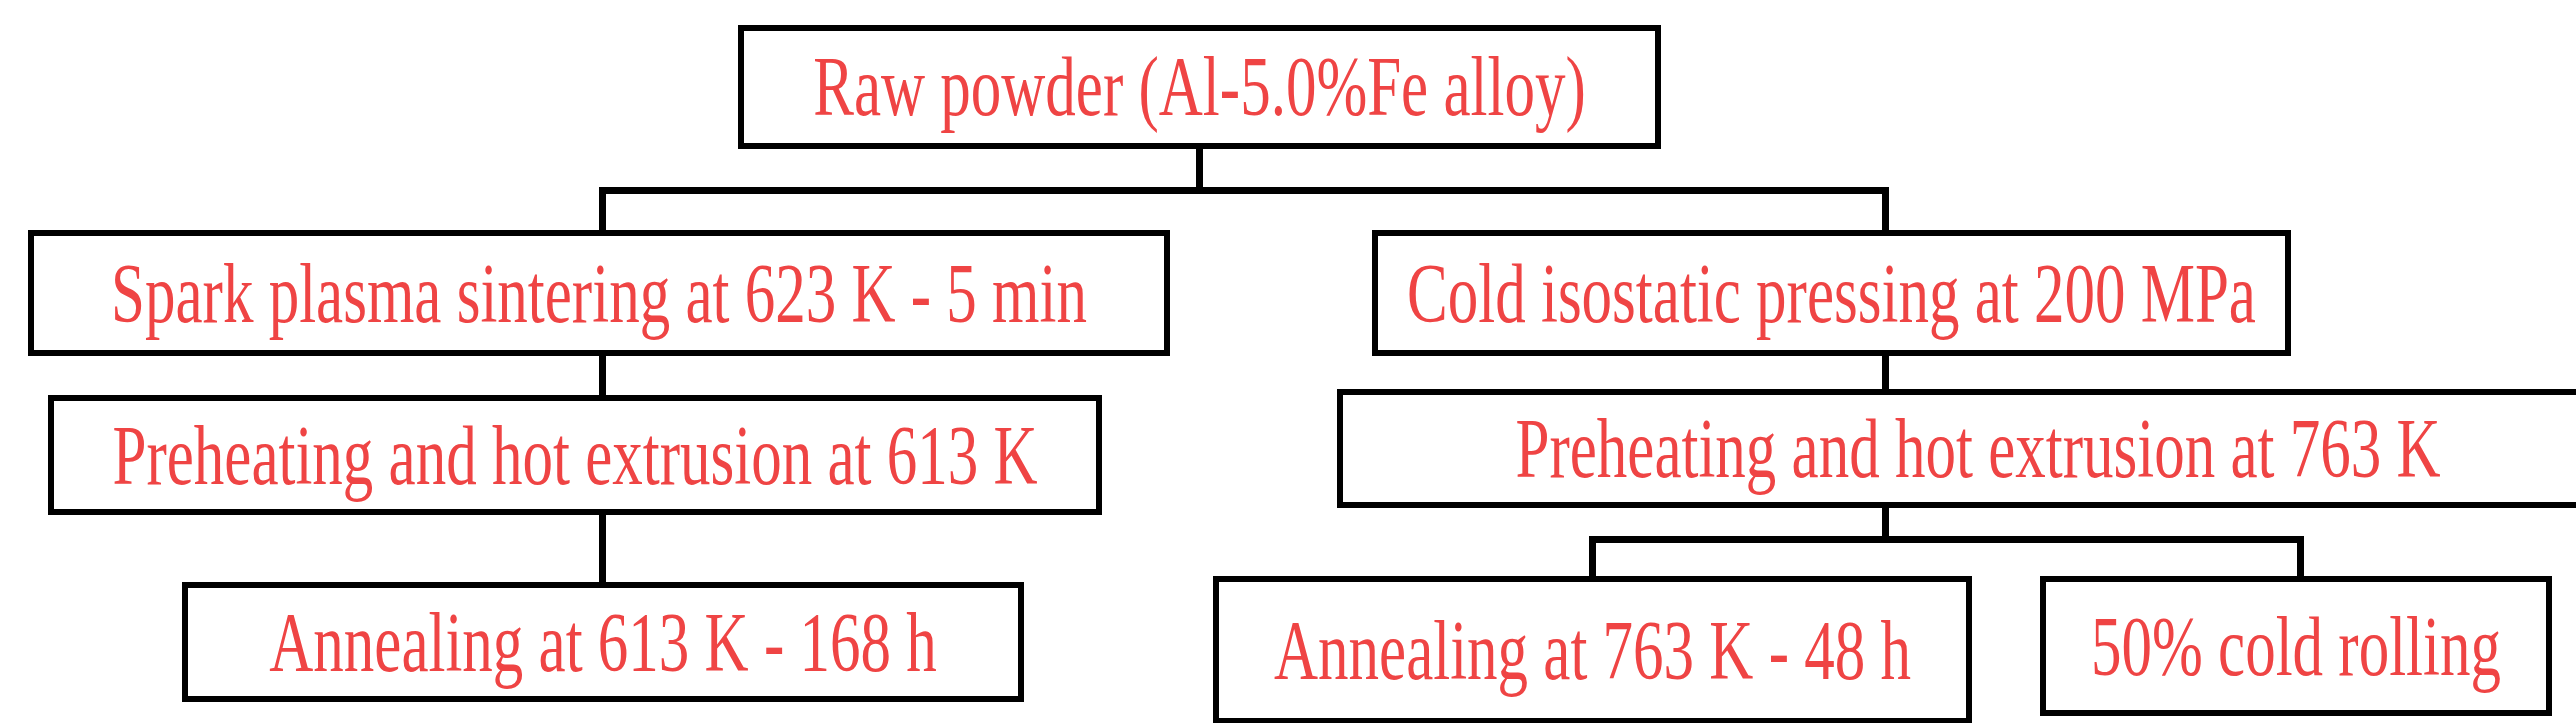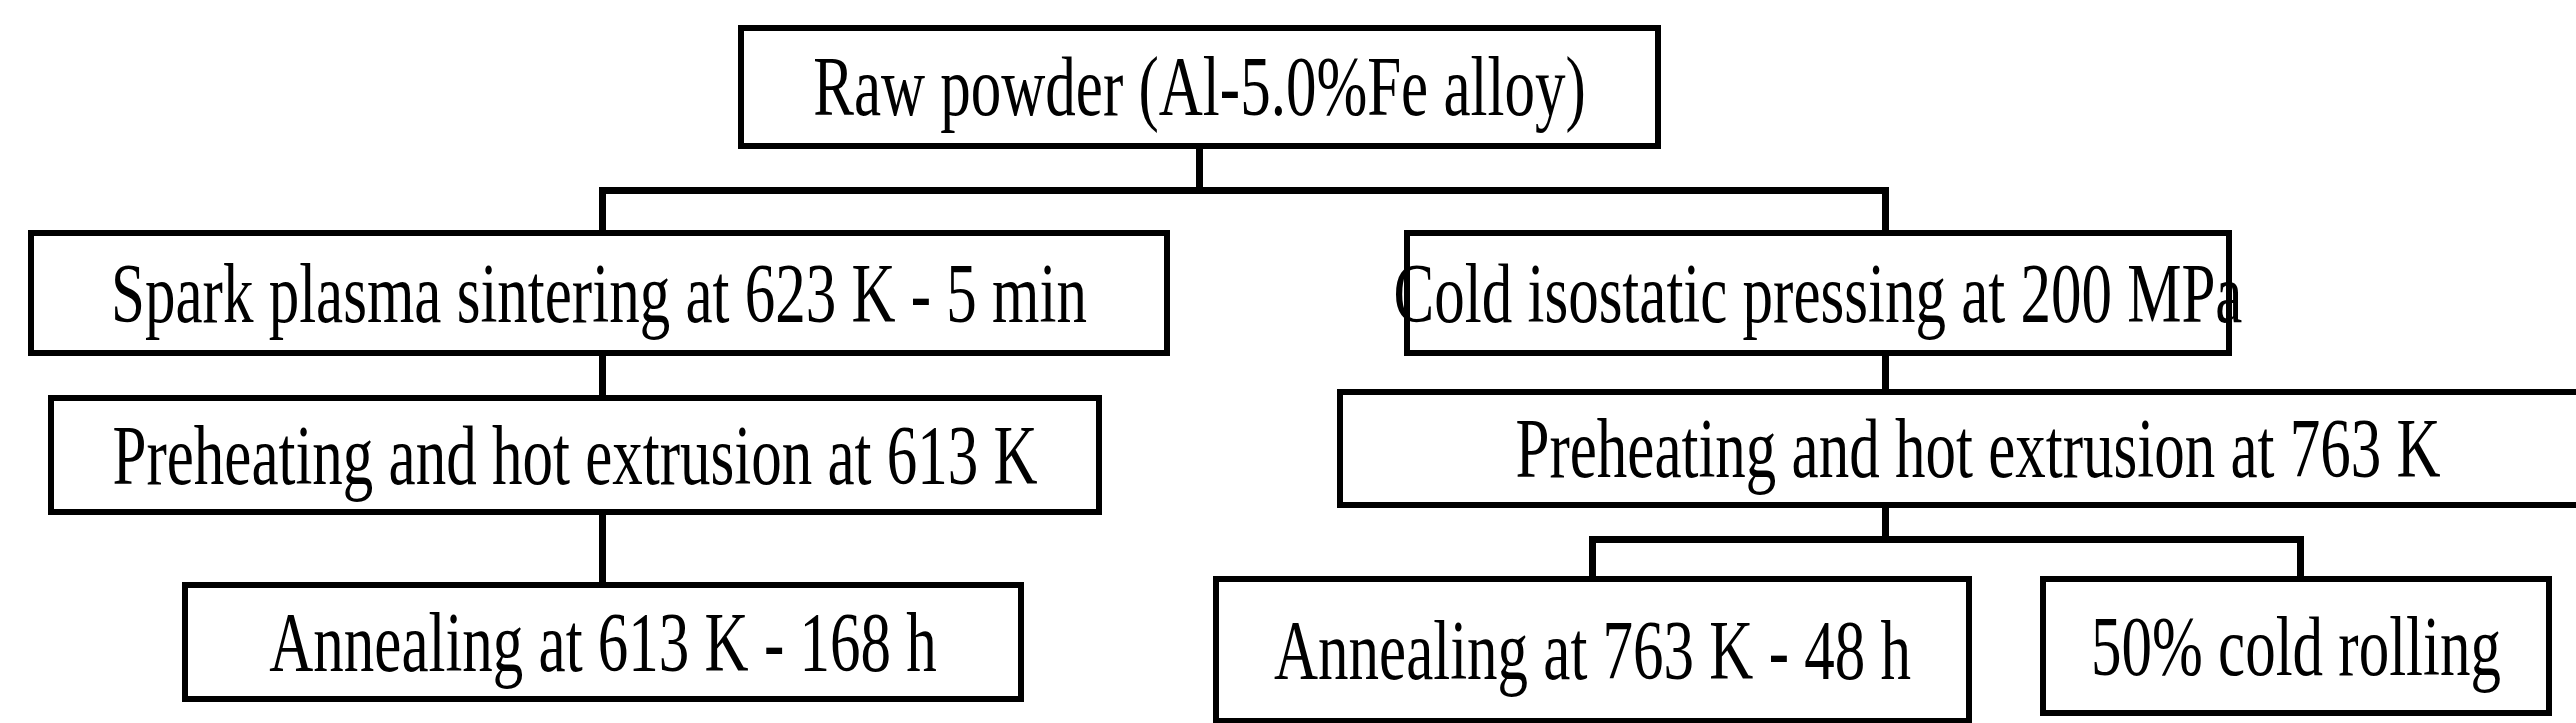--- a/index.html
+++ b/index.html
@@ -6,21 +6,21 @@
     margin: 0;
     padding: 0;
     background: #ffffff;
   }
   .canvas {
     position: relative;
     width: 2576px;
     height: 723px;
     background: #ffffff;
     font-family: "Liberation Serif", "DejaVu Serif", serif;
-    color: #000000;
+    color: #ef4444;
     overflow: hidden;
   }
   .node {
     position: absolute;
     box-sizing: border-box;
     border: 6.7px solid #000000;
     background: #ffffff;
     display: flex;
     align-items: center;
     justify-content: center;
@@ -35,21 +35,21 @@
   }
   .line {
     position: absolute;
     background: #000000;
   }
   
   .n-raw   { left: 738px;  top: 24.5px;  width: 923px; height: 124px; }
   .n-sps   { left: 28px;   top: 230px; width: 1142px; height: 126px; }
   .n-ext613{ left: 48px;   top: 395px; width: 1054px; height: 120px; }
   .n-ann613{ left: 182px;  top: 582px; width: 842px; height: 120px; }
-  .n-cip   { left: 1404px; top: 230px; width: 828px; height: 126px; }
+  .n-cip   { left: 1372px; top: 230px; width: 919px; height: 126px; }
   .n-ext763{ left: 1337px; top: 389px; width: 1282px; height: 119px; }
   .n-ann763{ left: 1213px; top: 576px; width: 759px; height: 148px; }
   .n-roll  { left: 2040px; top: 576px; width: 512px;  height: 140px; }
   
   .c-stub-top     { left: 1196px; top: 145px; width: 6.7px;    height: 46px; }
   .c-split1       { left: 599px;  top: 187px; width: 1290px; height: 6.7px;  }
   .c-drop-left    { left: 599px;  top: 187px; width: 6.7px;    height: 46px; }
   .c-drop-right   { left: 1882px; top: 187px; width: 6.7px;    height: 46px; }
   .c-sps-ext      { left: 599px;  top: 353px; width: 6.7px;    height: 45px; }
   .c-ext-ann613   { left: 599px;  top: 513px; width: 6.7px;    height: 73px; }

